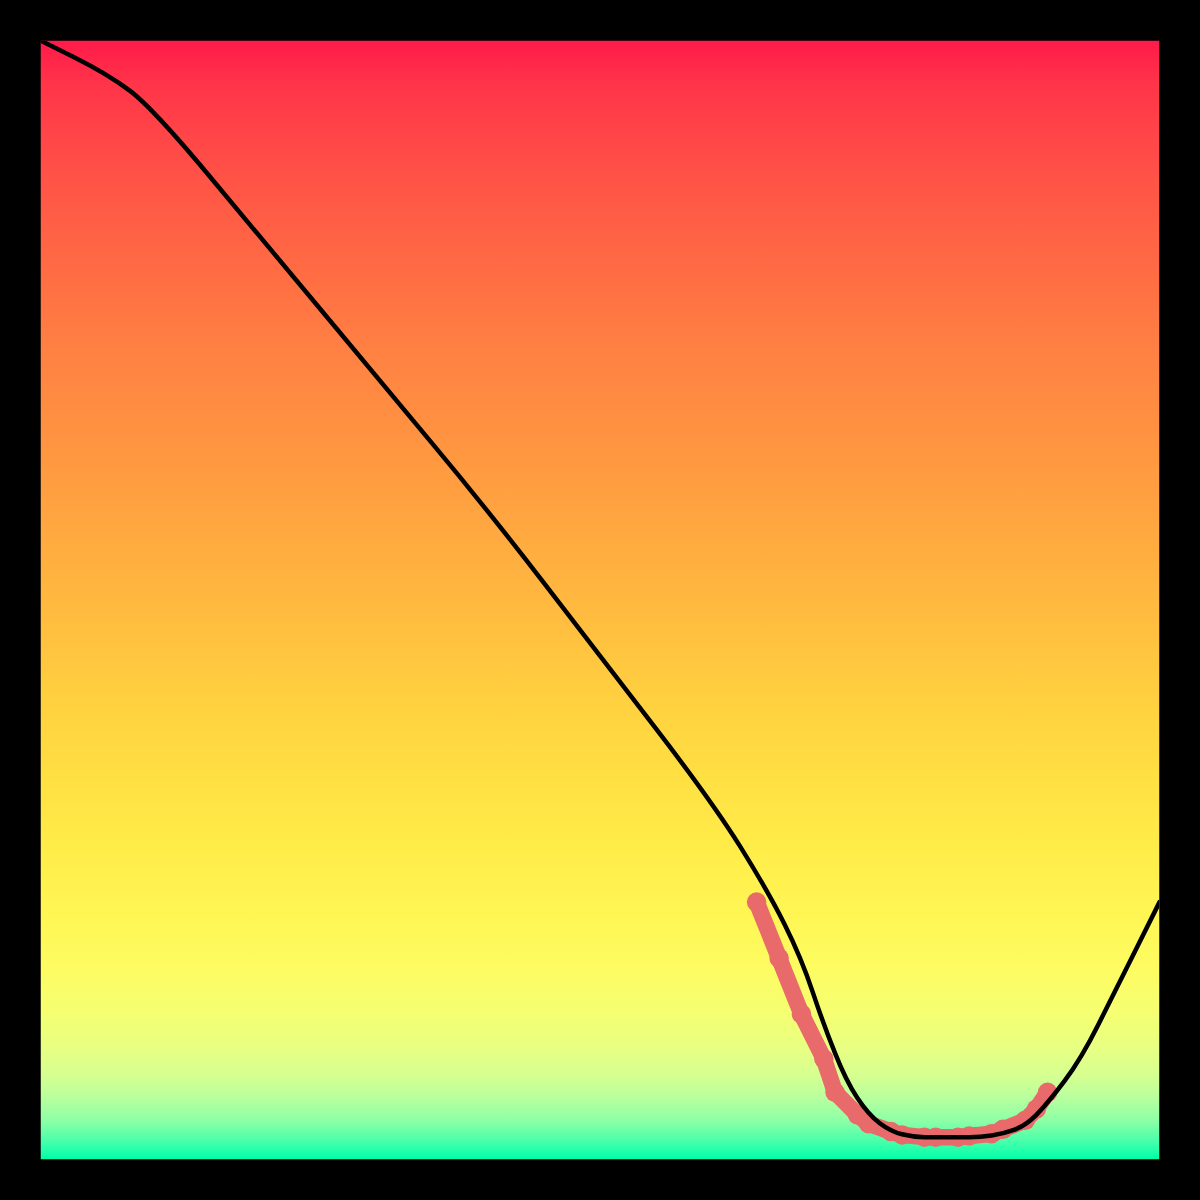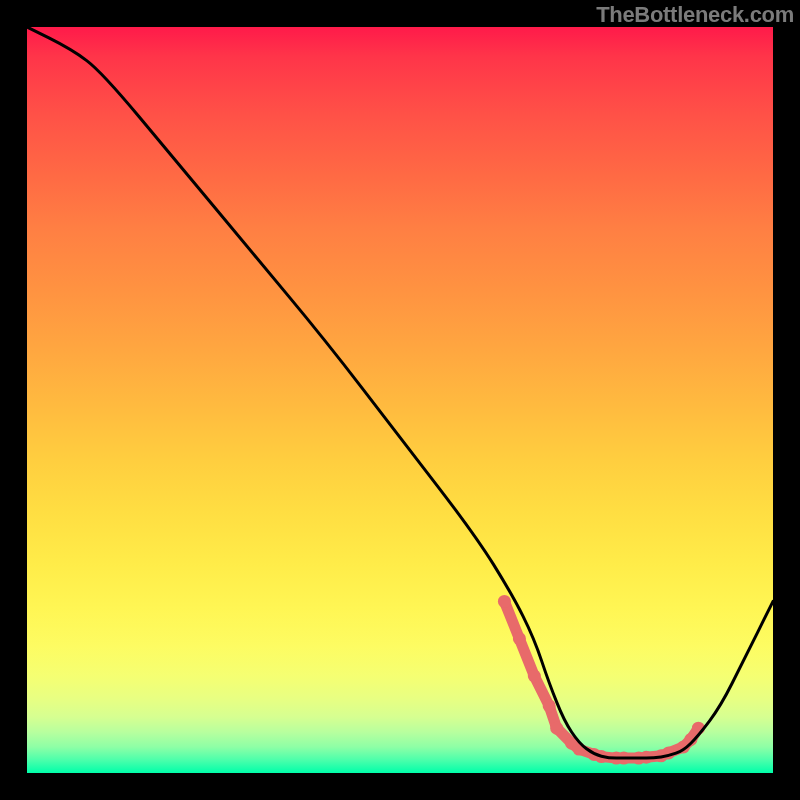--- a/index.html
+++ b/index.html
@@ -54,21 +54,20 @@
     position: absolute;
     inset: 0;
     width: 100%;
     height: 100%;
   }
 </style>
 </head>
 <body>
 
 <div class="container">
-  <div class="attribution">TheBottleneck.com</div>
   <div class="plot">
     <div class="gradient"></div>
     <svg class="curve" viewBox="0 0 746 746" preserveAspectRatio="none">
       <g id="marker-group">
           <path d="M477.4 574.4 L 492.4 611.7 L 507.3 649.0 L 522.2 678.9 L 529.7 701.2 L 544.6 716.2 L 552.0 722.1 L 567.0 727.4 L 574.4 729.6 L 589.3 731.1 L 596.8 731.1 L 611.7 731.1 L 619.2 730.3 L 634.1 728.8 L 641.6 725.9 L 656.5 719.9 L 663.9 712.4 L 671.4 701.2" fill="none" stroke="#e86a6a" stroke-width="11" stroke-linecap="round" stroke-linejoin="round"></path>
           <circle cx="477.4" cy="574.4" r="6.5" fill="#e86a6a"></circle>
           <circle cx="492.4" cy="611.7" r="6.5" fill="#e86a6a"></circle>
           <circle cx="507.3" cy="649.0" r="6.5" fill="#e86a6a"></circle>
           <circle cx="522.2" cy="678.9" r="6.5" fill="#e86a6a"></circle>
           <circle cx="529.7" cy="701.2" r="6.5" fill="#e86a6a"></circle>

